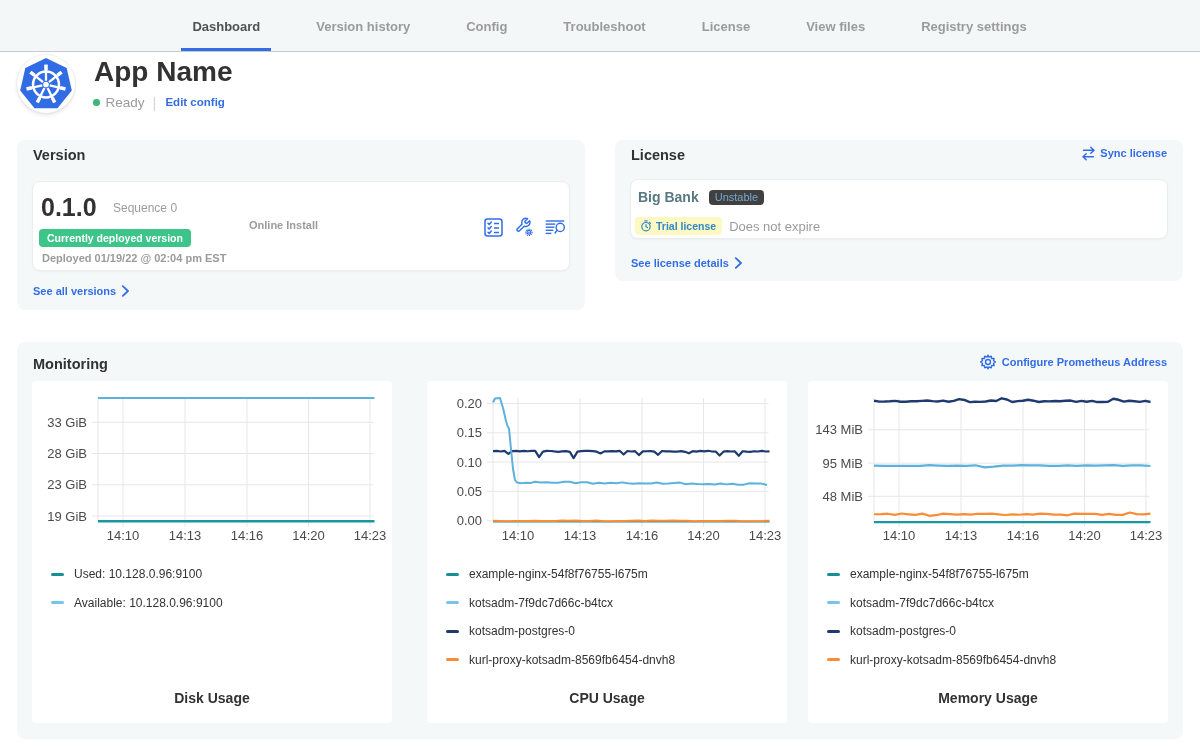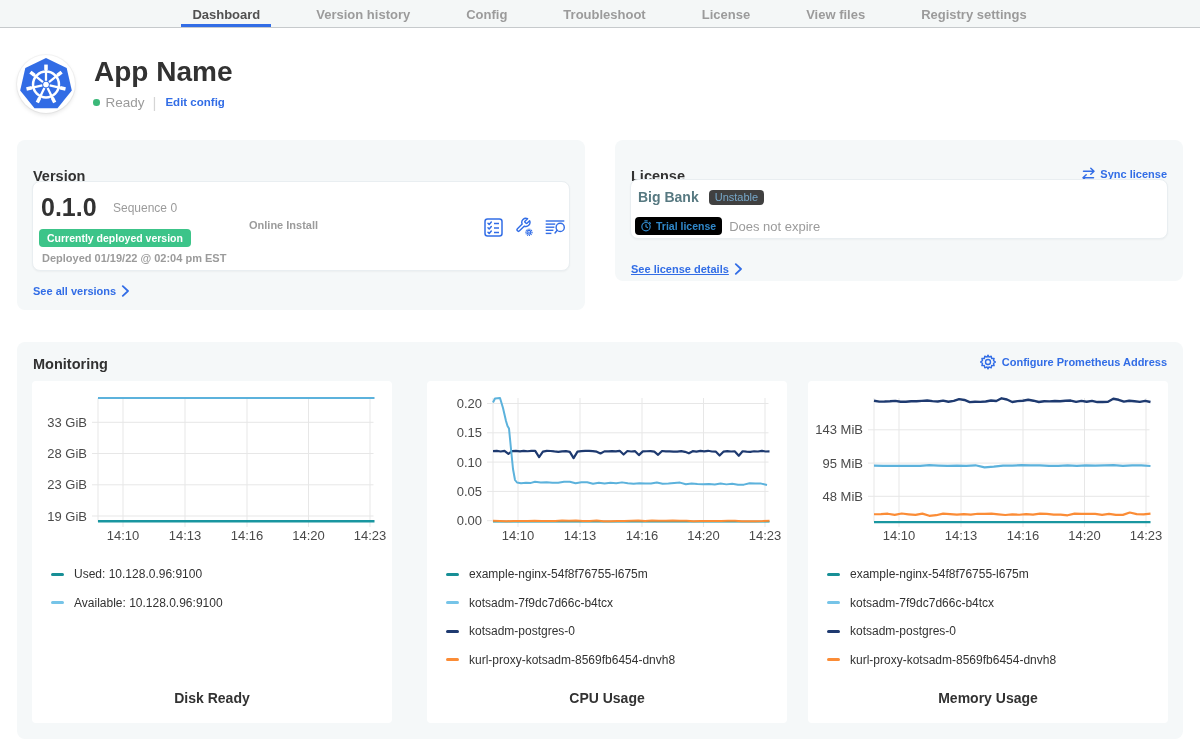--- a/index.html
+++ b/index.html
@@ -1,50 +1,50 @@
 <!DOCTYPE html>
 <html><head>
 <meta charset="utf-8">
 <style>
 * { margin:0; padding:0; box-sizing:border-box; }
 html,body { width:1200px; height:746px; background:#fff; font-family:"Liberation Sans", sans-serif; }
 body { position:relative; overflow:hidden; }
-.nav { position:absolute; left:0; top:0; width:1200px; height:28px; background:#f4f7f7; border-bottom:1px solid #c6cacc; display:flex; justify-content:center; align-items:stretch; padding-left:19px; }
+.nav { position:absolute; left:0; top:0; width:1200px; height:52px; background:#f4f7f7; border-bottom:1px solid #c6cacc; display:flex; justify-content:center; align-items:stretch; padding-left:19px; }
 .nav .item { font-size:13px; font-weight:bold; color:#9b9b9b; margin:0 28px; display:flex; align-items:center; padding-top:2px; white-space:nowrap; }
 .nav .item.active { color:#515151; border-bottom:3px solid #326de6; padding:5px 11px 0; margin:0 17px; }
 .appicon { position:absolute; left:17px; top:55px; width:58px; height:58px; border-radius:50%; background:#fff; box-shadow:0 0 0 1px rgba(0,0,0,.04), 0 2px 4px rgba(0,0,0,.1); display:flex; align-items:center; justify-content:center; }
 .apptitle { position:absolute; left:94px; top:58px; font-size:28px; font-weight:bold; color:#323232; line-height:1; }
 .statusrow { position:absolute; left:93px; top:95px; height:14px; display:flex; align-items:center; }
 .dot { width:6.5px; height:6.5px; border-radius:50%; background:#3bb878; margin-right:6px; margin-top:1px; }
 .ready { font-size:13.5px; color:#9b9b9b; }
 .sep { color:#d5d5d5; font-size:15px; margin:0 9px 0 8px; font-weight:normal; }
 .editcfg { font-size:11.5px; font-weight:bold; color:#326de6; }
 .panel { position:absolute; background:#f5f8f9; border-radius:8px; }
 #versionPanel { left:17px; top:140px; width:568px; height:170px; }
 #licensePanel { left:615px; top:140px; width:568px; height:141px; }
 #monPanel { left:17px; top:342px; width:1166px; height:397px; }
 .ptitle { font-size:14.5px; font-weight:bold; color:#323232; position:relative; top:2px; }
-.phead { position:absolute; left:16px; right:16px; top:25px; height:18px; display:flex; justify-content:space-between; align-items:center; }
+.phead { position:absolute; left:16px; right:16px; top:4px; height:18px; display:flex; justify-content:space-between; align-items:center; }
 .plinks { display:flex; align-items:center; }
 .plink { display:flex; align-items:center; color:#326de6; font-size:11px; font-weight:bold; white-space:nowrap; }
 .plink svg { margin-right:4px; }
 .whitecard { position:absolute; background:#fff; border:1px solid #e9eef1; border-radius:8px; box-shadow:0 1px 2px rgba(0,0,0,.04); }
 #versionCard { left:15px; top:41px; width:538px; height:90px; }
 #licenseCard { left:15px; top:39px; width:538px; height:60px; }
 .seelink { position:absolute; left:16px; font-size:11px; font-weight:bold; color:#326de6; display:flex; align-items:center; }
 .chev { margin-left:5px; }
 .vnum { position:absolute; left:8px; top:13px; font-size:25px; font-weight:bold; color:#323232; line-height:1; }
 .seq { position:absolute; left:80px; top:19px; font-size:12px; color:#9b9b9b; }
 .badge-green { position:absolute; left:6px; top:47px; background:#3cc489; color:#fff; font-size:10.5px; font-weight:bold; border-radius:4px; padding:3px 8px; line-height:12px; }
 .deployed { position:absolute; left:9px; top:70px; font-size:11px; font-weight:bold; color:#9b9b9b; }
 .online { position:absolute; left:216px; top:37px; font-size:11px; font-weight:bold; color:#9b9b9b; }
 .vicons { position:absolute; right:4px; top:35px; display:flex; align-items:center; }
 .bigbank { font-size:14px; font-weight:bold; color:#577981; }
 .badge-unstable { background:#404040; color:#76a7c9; font-size:11px; border-radius:4px; padding:2px 6px; margin-left:10px; line-height:11px; }
-.badge-trial { background:#000000; color:#3088ca; font-size:10.5px; font-weight:bold; border-radius:4px; padding:3px 6px 3px 5px; display:inline-flex; align-items:center; line-height:12px; }
+.badge-trial { background:#fef9c3; color:#3088ca; font-size:10.5px; font-weight:bold; border-radius:4px; padding:3px 6px 3px 5px; display:inline-flex; align-items:center; line-height:12px; }
 .badge-trial svg { margin-right:4px; }
 .noexpire { font-size:13px; color:#9b9b9b; margin-left:7px; }
 .chartcard { position:absolute; top:39px; width:360px; height:342px; background:#fff; border-radius:4px; }
 #cc1 { left:15px; } #cc2 { left:410px; } #cc3 { left:791px; }
 .legend { position:absolute; left:19px; }
 .legrow { display:flex; align-items:center; height:14px; margin-bottom:14.5px; }
 .legdash { width:13px; height:3px; border-radius:2px; margin-right:10px; flex:none; }
 .legtxt { font-size:12px; color:#323232; white-space:nowrap; }
 .ctitle { position:absolute; left:0; right:0; bottom:17px; text-align:center; font-size:14px; font-weight:bold; color:#323232; }
 </style>
@@ -156,21 +156,21 @@
         <svg width="12" height="12" viewBox="0 0 13 13" fill="none" stroke="#3088ca" stroke-width="1.3">
           <circle cx="6.5" cy="7.2" r="4.5"></circle>
           <path d="M6.5 4.9 L6.5 7.2 L8.1 8.2" stroke-linecap="round"></path>
           <line x1="5.2" y1="0.9" x2="7.8" y2="0.9" stroke-linecap="round"></line>
           <line x1="10.4" y1="2.7" x2="11.3" y2="3.6" stroke-linecap="round"></line>
         </svg>
         Trial license</span>
       <span class="noexpire">Does not expire</span>
     </div>
   </div>
-  <div class="seelink" style="top:123px;text-decoration:underline;">See license details
+  <div class="seelink" style="top:117px;">See license details
     <svg class="chev" width="9" height="12" viewBox="0 0 9 12" fill="none" stroke="#326de6" stroke-width="1.8">
         <path d="M1.8 1.2 L7 6 L1.8 10.8" stroke-linecap="round" stroke-linejoin="round"></path>
       </svg>
   </div>
 </div>
 
 <div class="panel" id="monPanel">
   <div class="phead" style="top:11px;">
     <div class="ptitle">Monitoring</div>
     <div class="plink">
@@ -208,21 +208,21 @@
     <div class="legend" style="top:186px;">
       <div class="legrow">
           <div class="legdash" style="background:#178f96;"></div>
           <div class="legtxt">Used: 10.128.0.96:9100</div>
         </div>
       <div class="legrow">
           <div class="legdash" style="background:#76c4e8;"></div>
           <div class="legtxt">Available: 10.128.0.96:9100</div>
         </div>
     </div>
-    <div class="ctitle">Disk Ready</div>
+    <div class="ctitle">Disk Usage</div>
   </div>
   <div class="chartcard" id="cc2">
     <svg width="360" height="168" viewBox="0 0 360 168">
 <line x1="66" y1="17.0" x2="66" y2="141.0" stroke="#e7e7e7" stroke-width="1"></line>
 <line x1="91" y1="17.0" x2="91" y2="146.0" stroke="#e7e7e7" stroke-width="1"></line>
 <line x1="153" y1="17.0" x2="153" y2="146.0" stroke="#e7e7e7" stroke-width="1"></line>
 <line x1="215" y1="17.0" x2="215" y2="146.0" stroke="#e7e7e7" stroke-width="1"></line>
 <line x1="276.5" y1="17.0" x2="276.5" y2="146.0" stroke="#e7e7e7" stroke-width="1"></line>
 <line x1="338" y1="17.0" x2="338" y2="146.0" stroke="#e7e7e7" stroke-width="1"></line>
 <line x1="60" y1="22.5" x2="341.5" y2="22.5" stroke="#e7e7e7" stroke-width="1"></line>

